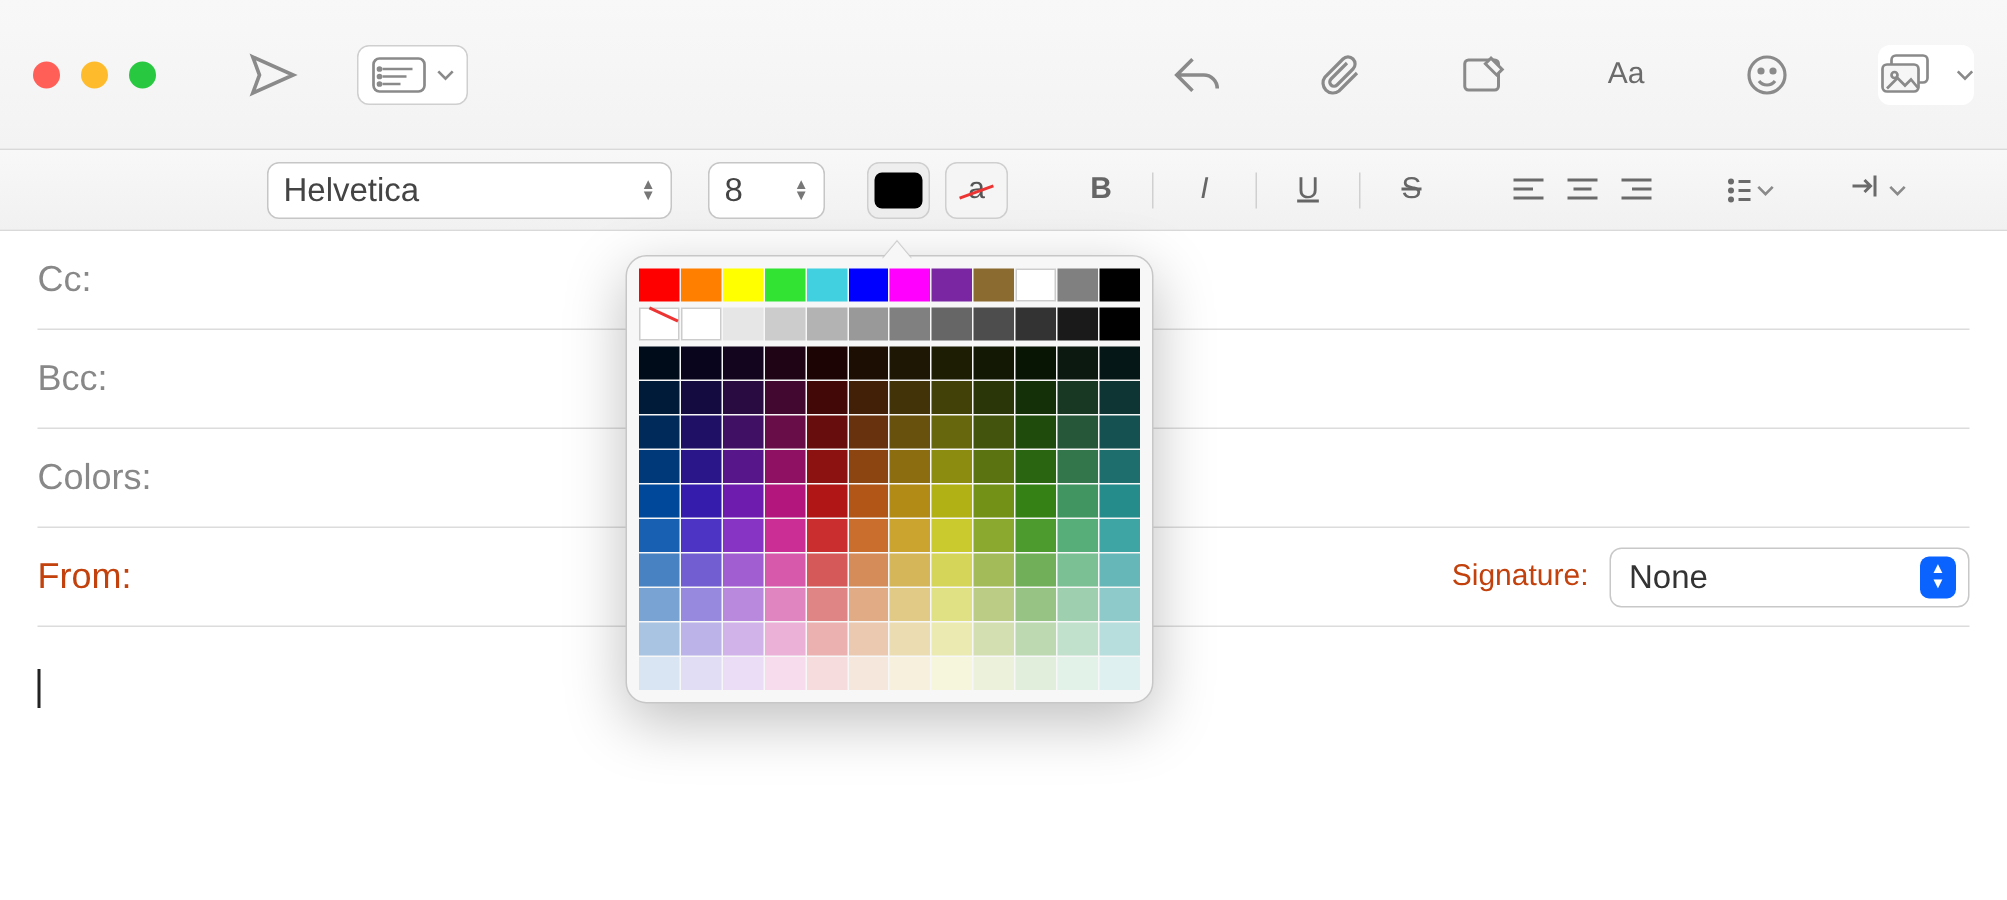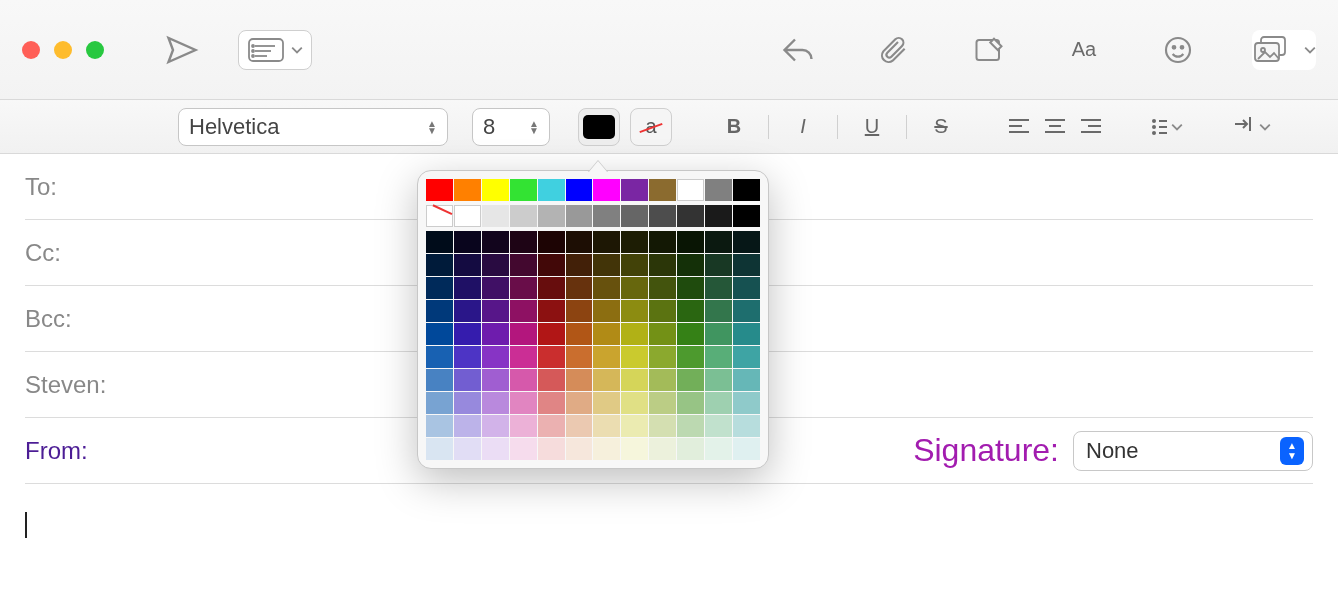--- a/index.html
+++ b/index.html
@@ -92,24 +92,24 @@
 .indent-group{display:flex;align-items:center;gap:6px;color:#666;margin-left:20px;}
 
 .compose-area{padding:0 25px; position:relative;}
 .field-row{
   display:flex; align-items:center;
   height:66px; border-bottom:1px solid #dcdcdc;
   font-size:24px;
 }
 .field-row .label{color:#888; min-width:90px;}
 .from-row{display:flex;align-items:center;height:66px;border-bottom:1px solid #dcdcdc;}
-.from-row .label{color:#4c1d95; font-size:24px;}
+.from-row .label{color:#c2410c; font-size:24px;}
 .from-row .value{font-size:24px; color:#222; margin-left:10px;}
 .signature-wrap{margin-left:auto;display:flex;align-items:center;gap:14px;}
-.signature-wrap .label{color:#a21caf;font-size:32px;}
+.signature-wrap .label{color:#c2410c;font-size:20px;}
 .sig-select{
   display:flex;align-items:center;background:#fff;border:1px solid #c8c8c8;border-radius:8px;
   height:40px;width:240px;padding:0 8px 0 12px;font-size:22px;color:#333;
 }
 .sig-select .stepper{
   margin-left:auto;
   background:#0a63ff;color:#fff;border-radius:6px;width:24px;height:28px;
   display:flex;flex-direction:column;align-items:center;justify-content:center;font-size:10px;line-height:10px;
 }
 .body-area{padding:28px 0;}
@@ -302,30 +302,27 @@
     <span class="chev">
         <svg width="12" height="12" viewBox="0 0 10 10">
           <path d="M1 3 L5 7 L9 3" stroke="#8a8a8a" stroke-width="1.5" fill="none"></path>
         </svg>
       </span>
   </div>
 </div>
 
 <div class="compose-area">
   <div class="field-row">
-    <span class="label">To:</span>
-  </div>
-  <div class="field-row">
     <span class="label">Cc:</span>
   </div>
   <div class="field-row">
     <span class="label">Bcc:</span>
   </div>
   <div class="field-row">
-    <span class="label">Steven:</span>
+    <span class="label">Colors:</span>
   </div>
   <div class="from-row">
     <span class="label">From:</span>
     <div class="signature-wrap">
       <span class="label">Signature:</span>
       <div class="sig-select">
         <span>None</span>
         <div class="stepper">
             <span>▲</span>
             <span>▼</span>

